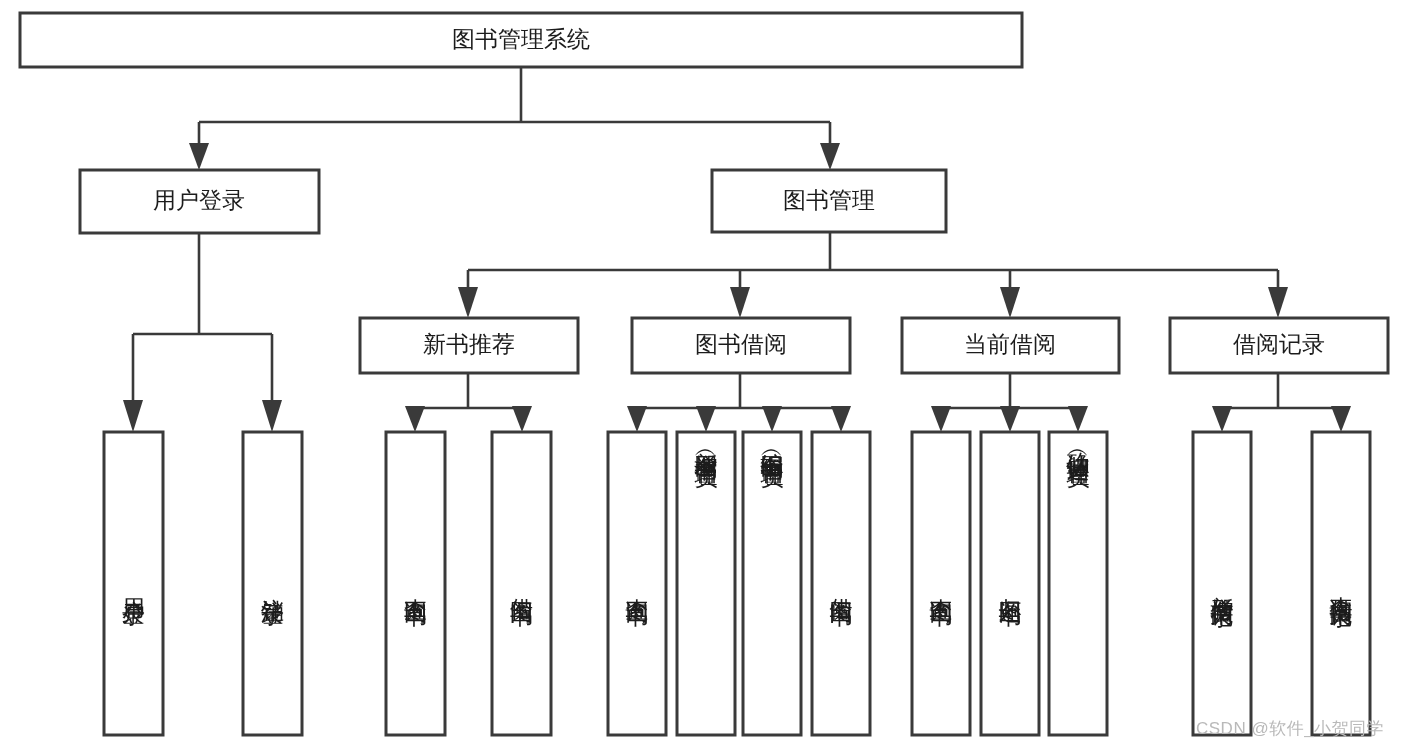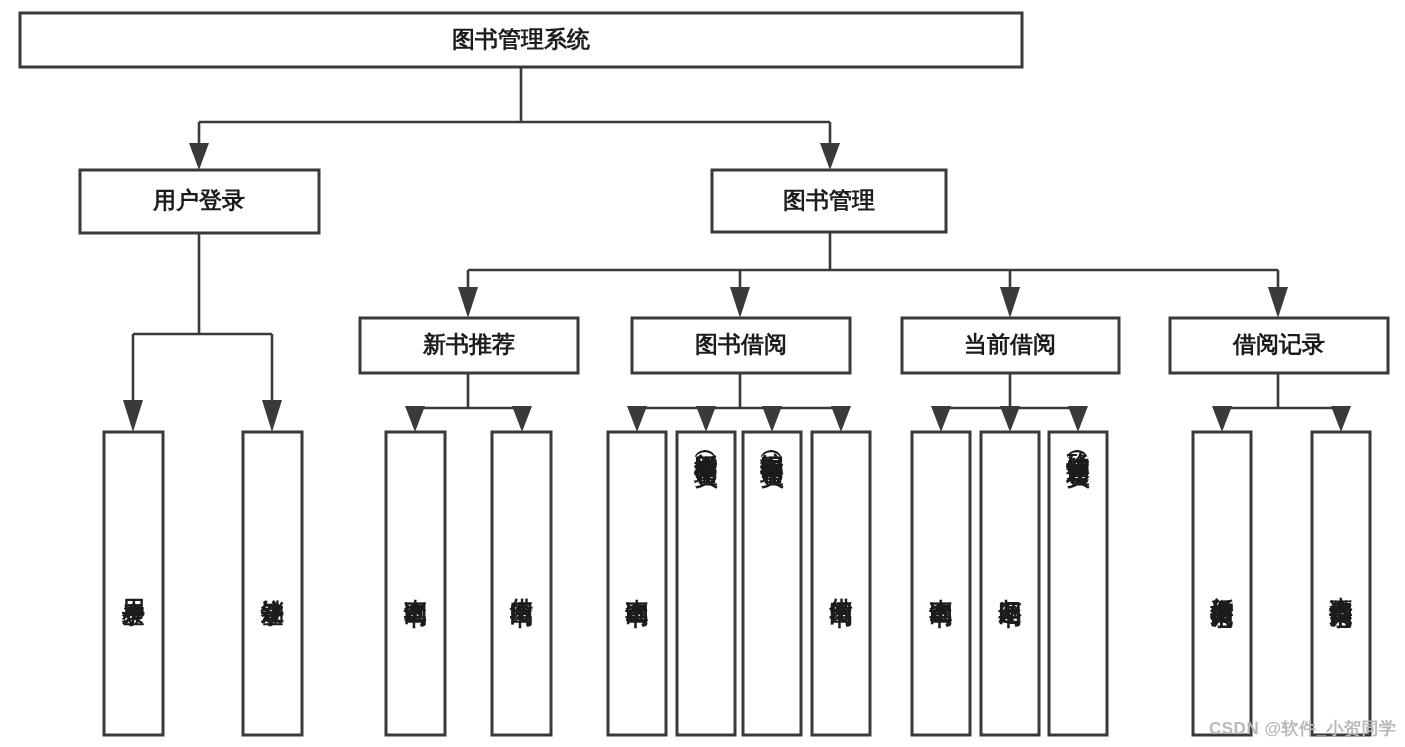--- a/index.html
+++ b/index.html
@@ -9,21 +9,20 @@
   }
   body {
     font-family: "Liberation Sans", "DejaVu Sans", sans-serif;
   }
   #diagram-root {
     position: relative;
     width: 1405px;
     height: 747px;
     background: #ffffff;
     overflow: hidden;
-    font-weight: bold;
   }
   svg.canvas {
     position: absolute;
     left: 0;
     top: 0;
     width: 1405px;
     height: 747px;
   }
   .node-box {
     fill: #ffffff;
@@ -226,15 +225,15 @@
     <span class="vlabel">确认归还（管理员）</span>
   </div>
 
   <div class="vlabel-wrap" style="left:1193px; top:432px; width:58px; height:303px;">
     <span class="vlabel">新增借阅记录</span>
   </div>
   <div class="vlabel-wrap" style="left:1312px; top:432px; width:58px; height:303px;">
     <span class="vlabel">查询借阅记录</span>
   </div>
 
-  <div class="watermark" style="left:1196px; top:717px;padding-left:13px;">CSDN @软件_小贺同学</div>
+  <div class="watermark" style="left:1196px; top:717px;">CSDN @软件_小贺同学</div>
 
 </div>
 
 </body></html>

